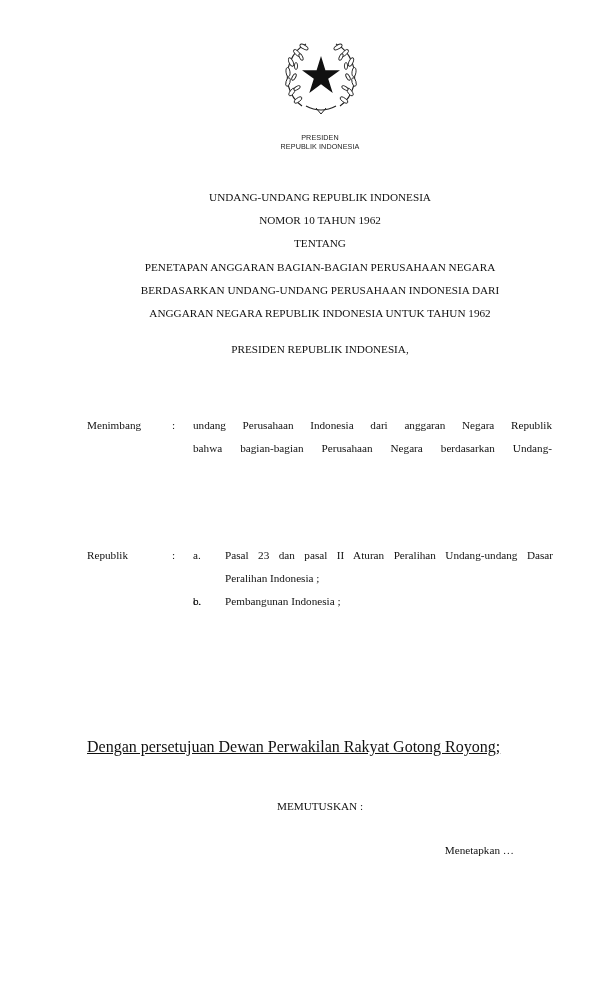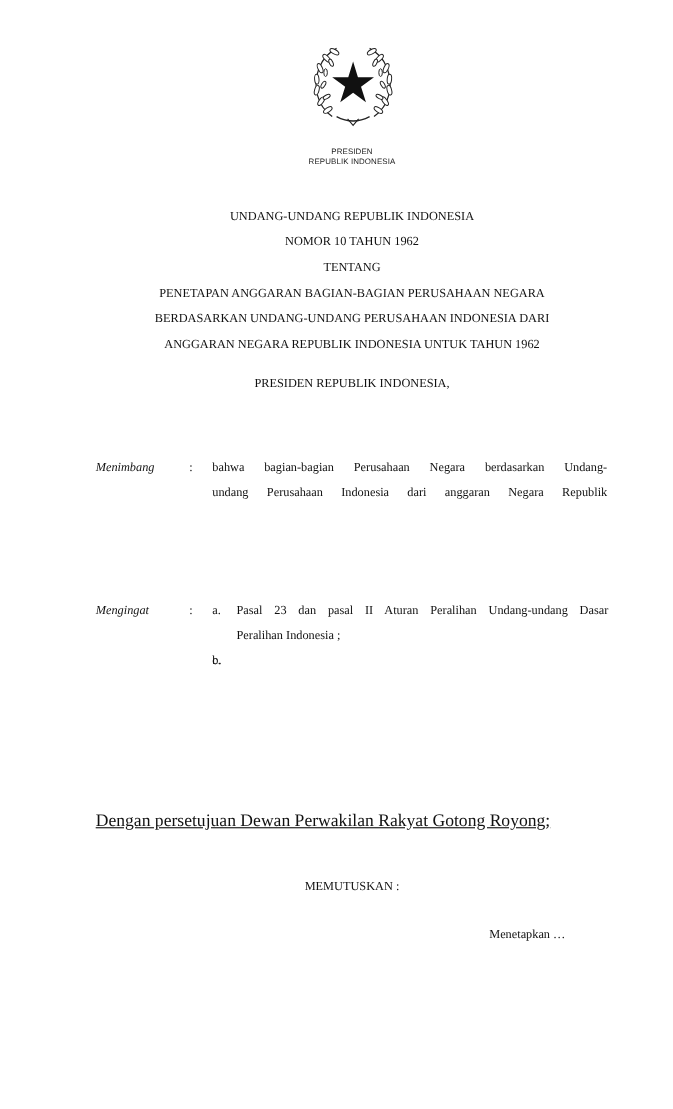--- a/index.html
+++ b/index.html
@@ -10,29 +10,29 @@
   .emblem-caption { position: absolute; left: 0; width: 640px; text-align: center;
          font-family: "Liberation Sans", "DejaVu Sans", sans-serif; font-size: 7.2px;
          letter-spacing: 0.1px; color: #222; }
   .cap1 { top: 133px; }
   .cap2 { top: 142px; }
   .title-block { position: absolute; left: 0; width: 640px; top: 186px; text-align: center;
          font-size: 11.2px; line-height: 23.2px; }
   .presiden-line { position: absolute; left: 0; width: 640px; top: 343px; text-align: center;
          font-size: 11.2px; }
   .row { position: absolute; font-size: 11.2px; line-height: 23.2px; }
-  .label { position: absolute; left: 87px; font-style: italic; }
+  .label { position: absolute; left: 87px; }
   .colon { position: absolute; left: 172px; }
   .body-text { position: absolute; left: 193px; width: 359px; text-align: justify; }
   .body-text .ln { display: block; text-align: justify; text-align-last: justify; }
   .body-text .ln.last { text-align-last: left; }
   .list { position: absolute; left: 193px; width: 360px; }
   .li { position: relative; }
   .li-mark { position: absolute; left: 0; top: 0; }
-  .li-text { margin-left: 22px; display: block; }
+  .li-text { margin-left: 32px; display: block; }
   .li-text .ln { display: block; text-align: justify; text-align-last: justify; }
   .li-text .ln.last { text-align-last: left; }
   .dengan { position: absolute; left: 87px; top: 738px; font-size: 16px; text-decoration: underline; }
   .memutuskan { position: absolute; left: 0; width: 640px; top: 800px; text-align: center; font-size: 11.2px; }
   .menetapkan { position: absolute; right: 58px; top: 844px; font-size: 11.2px; }
 </style>
 </head>
 <body>
 
 <div class="page">
@@ -82,44 +82,45 @@
     <div>BERDASARKAN UNDANG-UNDANG PERUSAHAAN INDONESIA DARI</div>
     <div>ANGGARAN NEGARA REPUBLIK INDONESIA UNTUK TAHUN 1962</div>
   </div>
 
   <div class="presiden-line">PRESIDEN REPUBLIK INDONESIA,</div>
 
   <div class="row" style="top:414px; left:0; width:612px;">
     <span class="label">Menimbang</span>
     <span class="colon">:</span>
     <div class="body-text">
+      <span class="ln">undang Perusahaan Indonesia dari anggaran Negara Republik</span>
       <span class="ln">bahwa bagian-bagian Perusahaan Negara berdasarkan Undang-</span>
-      <span class="ln">undang Perusahaan Indonesia dari anggaran Negara Republik</span>
     </div>
   </div>
 
   <div class="row" style="top:544px; left:0; width:612px;">
-    <span class="label">Mengingat</span>
+    <span class="label">Republik</span>
     <span class="colon">:</span>
     <div class="list">
       <div class="li">
         <span class="li-mark">a.</span>
         <span class="li-text">
           <span class="ln">Pasal 23 dan pasal II Aturan Peralihan Undang-undang Dasar</span>
           <span class="ln last">Peralihan Indonesia ;</span>
         </span>
       </div>
       <div class="li">
         <span class="li-mark">b.</span>
         <span class="li-text">
         </span>
       </div>
       <div class="li">
         <span class="li-mark">c.</span>
         <span class="li-text">
+          <span class="ln last">Pembangunan Indonesia ;</span>
         </span>
       </div>
     </div>
   </div>
 
   <div class="dengan">Dengan persetujuan Dewan Perwakilan Rakyat Gotong Royong;</div>
 
   <div class="memutuskan">MEMUTUSKAN :</div>
 
   <div class="menetapkan">Menetapkan …</div>

